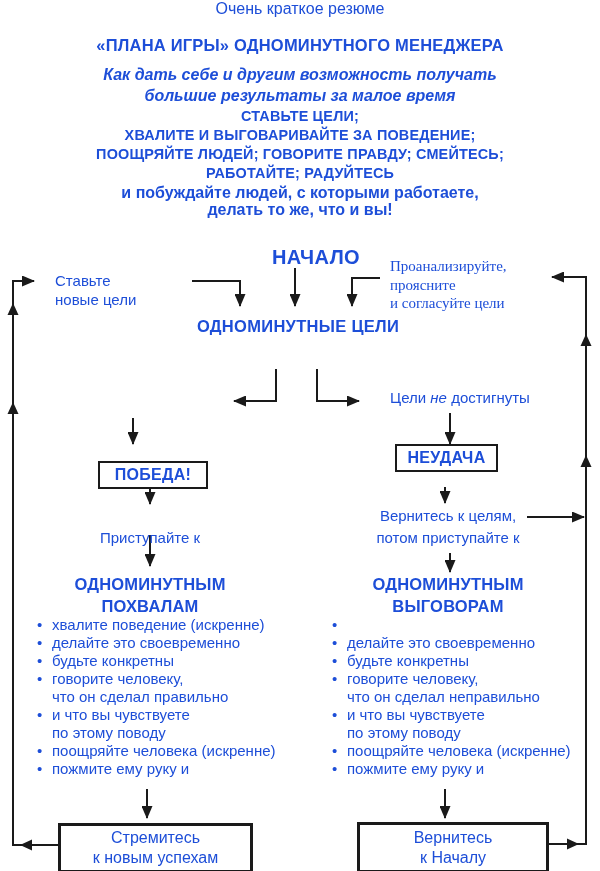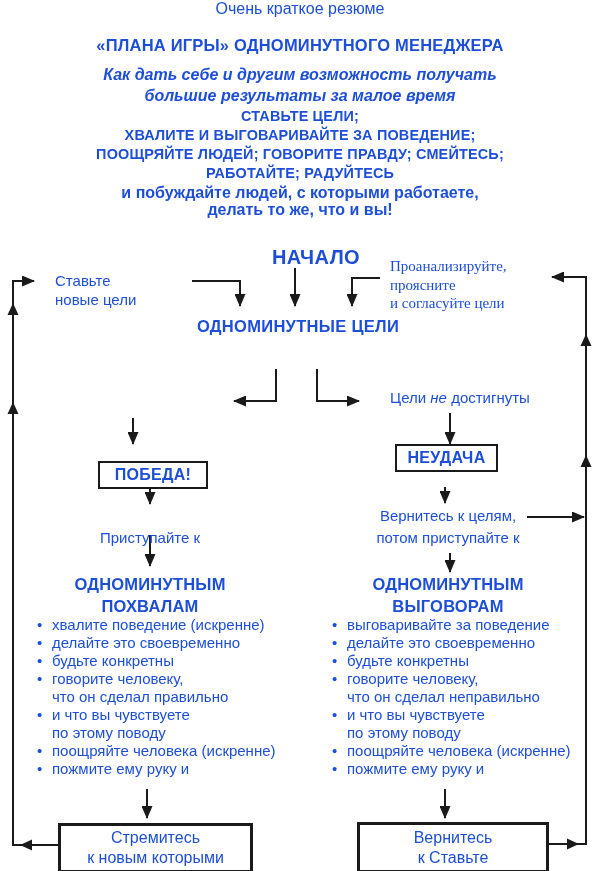--- a/index.html
+++ b/index.html
@@ -161,21 +161,20 @@
       </div>
     <div class="b-item">
         <span class="dot">•</span>
         <span class="b-text">пожмите ему руку и</span>
       </div>
   </div>
 
   <div class="abs blist r">
     <div class="b-item">
         <span class="dot">•</span>
-        <span class="b-text">выговаривайте за поведение</span>
       </div>
     <div class="b-item">
         <span class="dot">•</span>
         <span class="b-text">делайте это своевременно</span>
       </div>
     <div class="b-item">
         <span class="dot">•</span>
         <span class="b-text">будьте конкретны</span>
       </div>
     <div class="b-item">
@@ -192,17 +191,17 @@
         <span class="dot">•</span>
         <span class="b-text">поощряйте человека (искренне)</span>
       </div>
     <div class="b-item">
         <span class="dot">•</span>
         <span class="b-text">пожмите ему руку и</span>
       </div>
   </div>
 
   <div class="abs box big strive pre"><span class="pre">Стремитесь
-к новым которыми</span></div>
+к новым успехам</span></div>
   <div class="abs box big back pre"><span class="pre">Вернитесь
-к Ставьте</span></div>
+к Началу</span></div>
 
 </div>
 
 </body></html>

